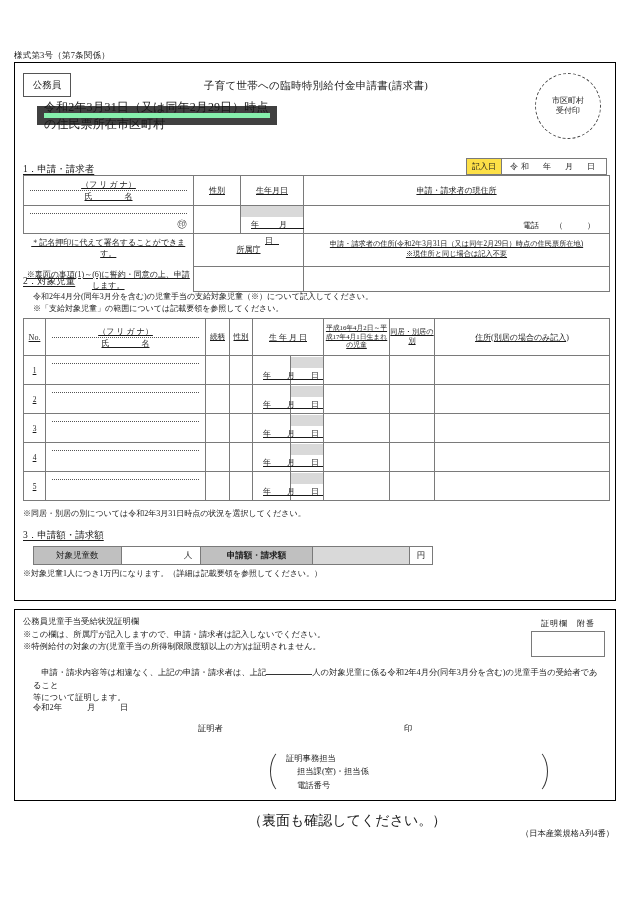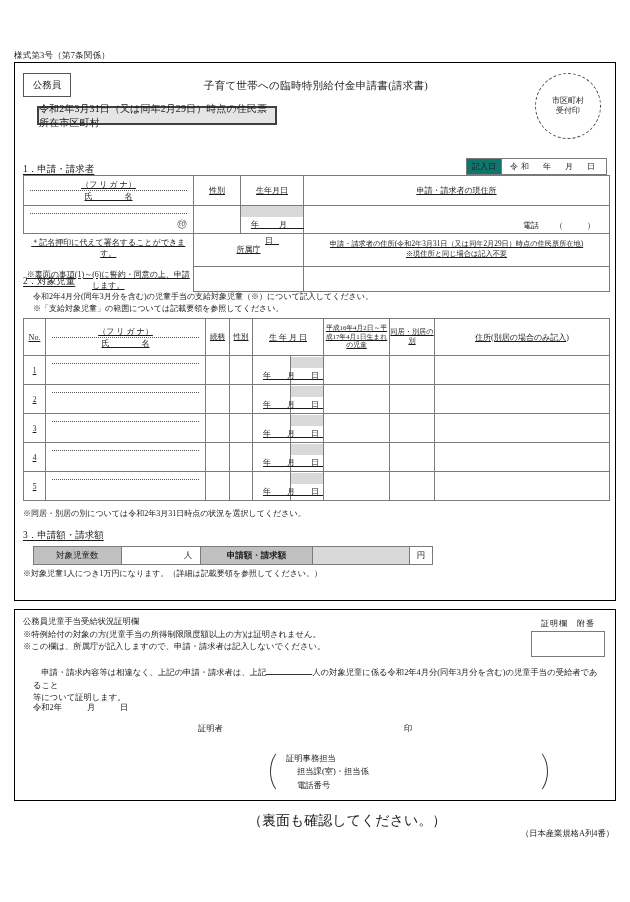--- a/index.html
+++ b/index.html
@@ -39,23 +39,23 @@
   }
   .doc-title {
     position: absolute; left: 0; top: 16px; width: 602px;
     text-align: center; font-size: 10.5px; letter-spacing: 0.3px;
   }
   .muni-box {
     position: absolute; left: 22px; top: 43px;
     width: 240px;
   }
   .muni-head {
-    height: 19px; background: #e5e5e5; border: 2px solid #404040;
+    height: 19px; background: #86efac; border: 7px solid #404040;
     display: flex; align-items: center; justify-content: center;
-    font-size: 10px; letter-spacing: 0.1px;
+    font-size: 12px; letter-spacing: 0.1px;
   }
   .muni-body {
     height: 20px; background: #fff; border: 1px solid #666; border-top: none;
     display: flex; align-items: flex-end; justify-content: flex-end;
     padding: 0 5px 2px 0; font-size: 9px;
   }
   .pull-grey {
     position: absolute; left: 324px; top: 119px;
     width: 32px; height: 15px; background: #d9d9d9;
   }
@@ -100,21 +100,21 @@
   .noleft { border-left: none !important; }
   .notop { border-top: none !important; }
   .nobot { border-bottom: none !important; }
 
   
   .kinyubi {
     position: absolute; right: 8px; top: 95px;
     display: flex; border: 1px solid #7a7a7a; font-size: 8px;
   }
   .kinyubi .k1 {
-    background: #0f766e; padding: 2px 5px; border-right: 1px solid #7a7a7a;
+    background: #fde047; padding: 2px 5px; border-right: 1px solid #7a7a7a;
   }
   .kinyubi .k2 { padding: 2px 8px; letter-spacing: 3px; background: #fff; }
 
   .furi-line {
     border-bottom: 1px dotted #555;
     height: 1px; margin: 0 6px;
   }
   .seal {
     font-size: 10px; text-align: right; padding-right: 6px;
   }
@@ -383,22 +383,22 @@
       <div class="fill" style="width:98px;"></div>
       <div class="wht" style="width:22px;">円</div>
     </div>
 
     <div class="s-note" style="left:8px; top:505px;">※対象児童1人につき1万円になります。（詳細は記載要領を参照してください。）</div>
   </div>
 
   <div class="cert-box">
     <div class="cert-t" style="left:8px; top:6px;">
       <div>公務員児童手当受給状況証明欄</div>
+      <div>※この欄は、所属庁が記入しますので、申請・請求者は記入しないでください。</div>
       <div>※特例給付の対象の方(児童手当の所得制限限度額以上の方)は証明されません。</div>
-      <div>※この欄は、所属庁が記入しますので、申請・請求者は記入しないでください。</div>
     </div>
 
     <div class="cert-badge">
       <div class="lab">証明欄　附番</div>
       <div class="bx"></div>
     </div>
 
     <div class="cert-t" style="left:18px; top:57px; width:570px;">
       <span>　申請・請求内容等は相違なく、上記の申請・請求者は、上記</span><span class="uline"></span><span>人の対象児童に係る令和2年4月分(同年3月分を含む)の児童手当の受給者であること</span>
       <div>等について証明します。</div>

